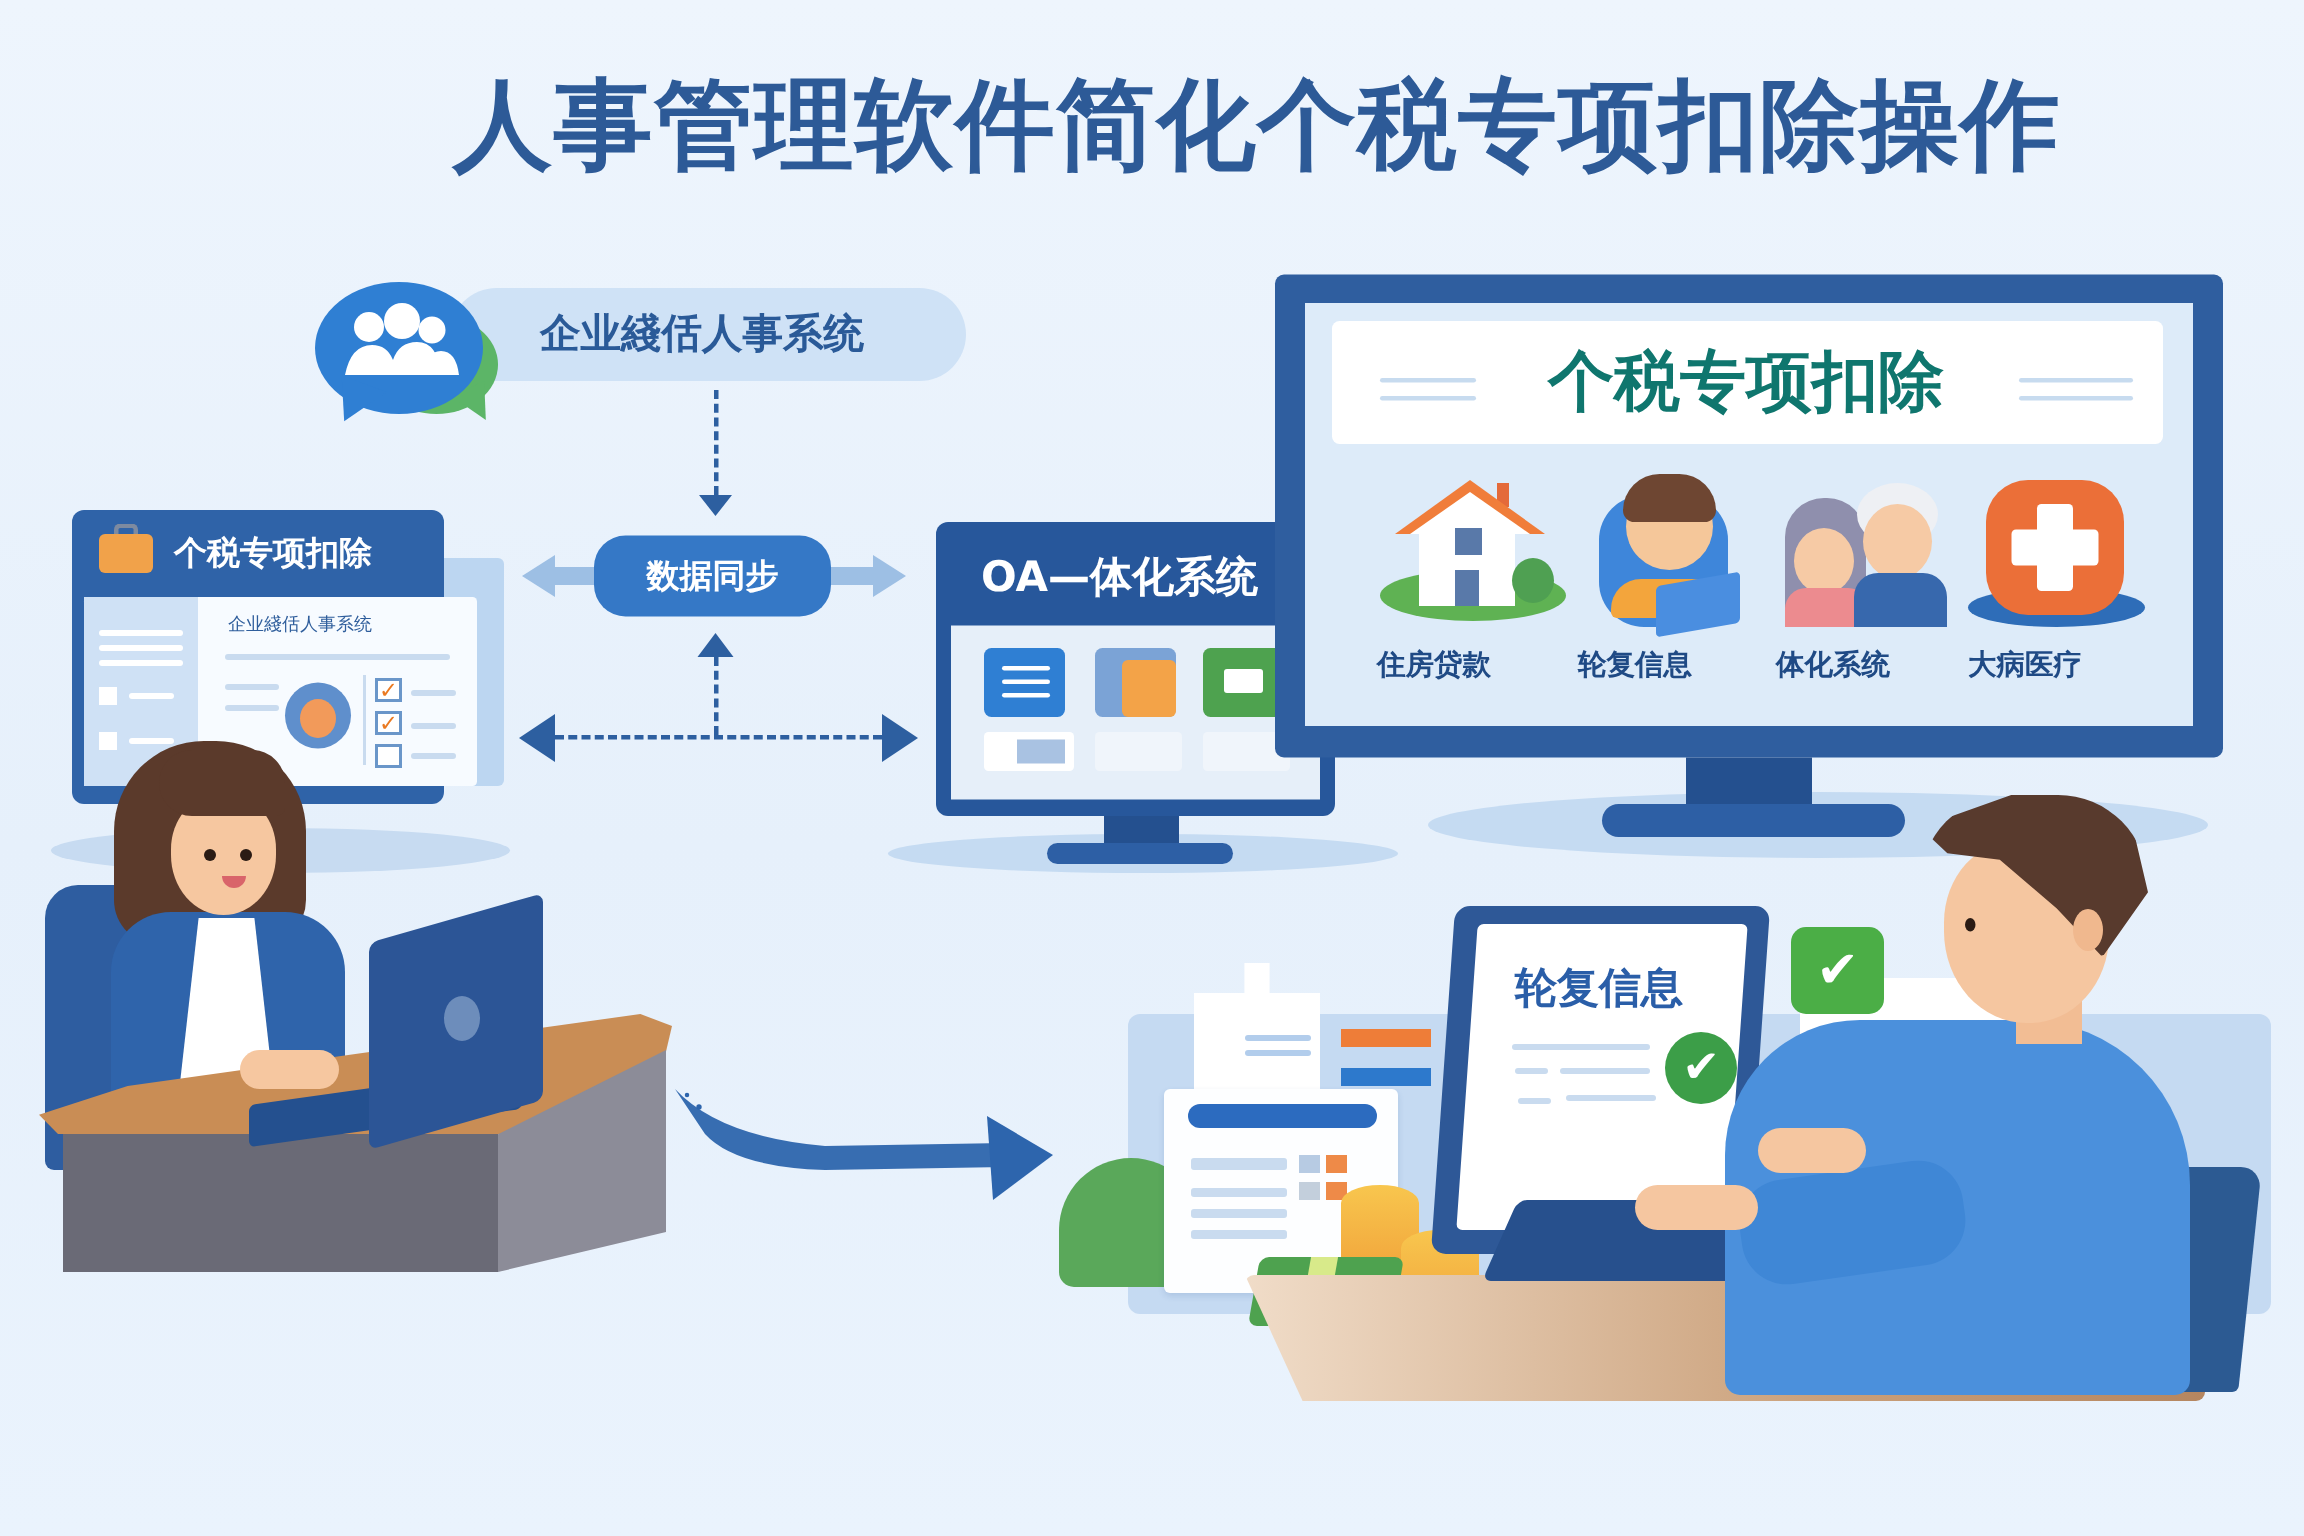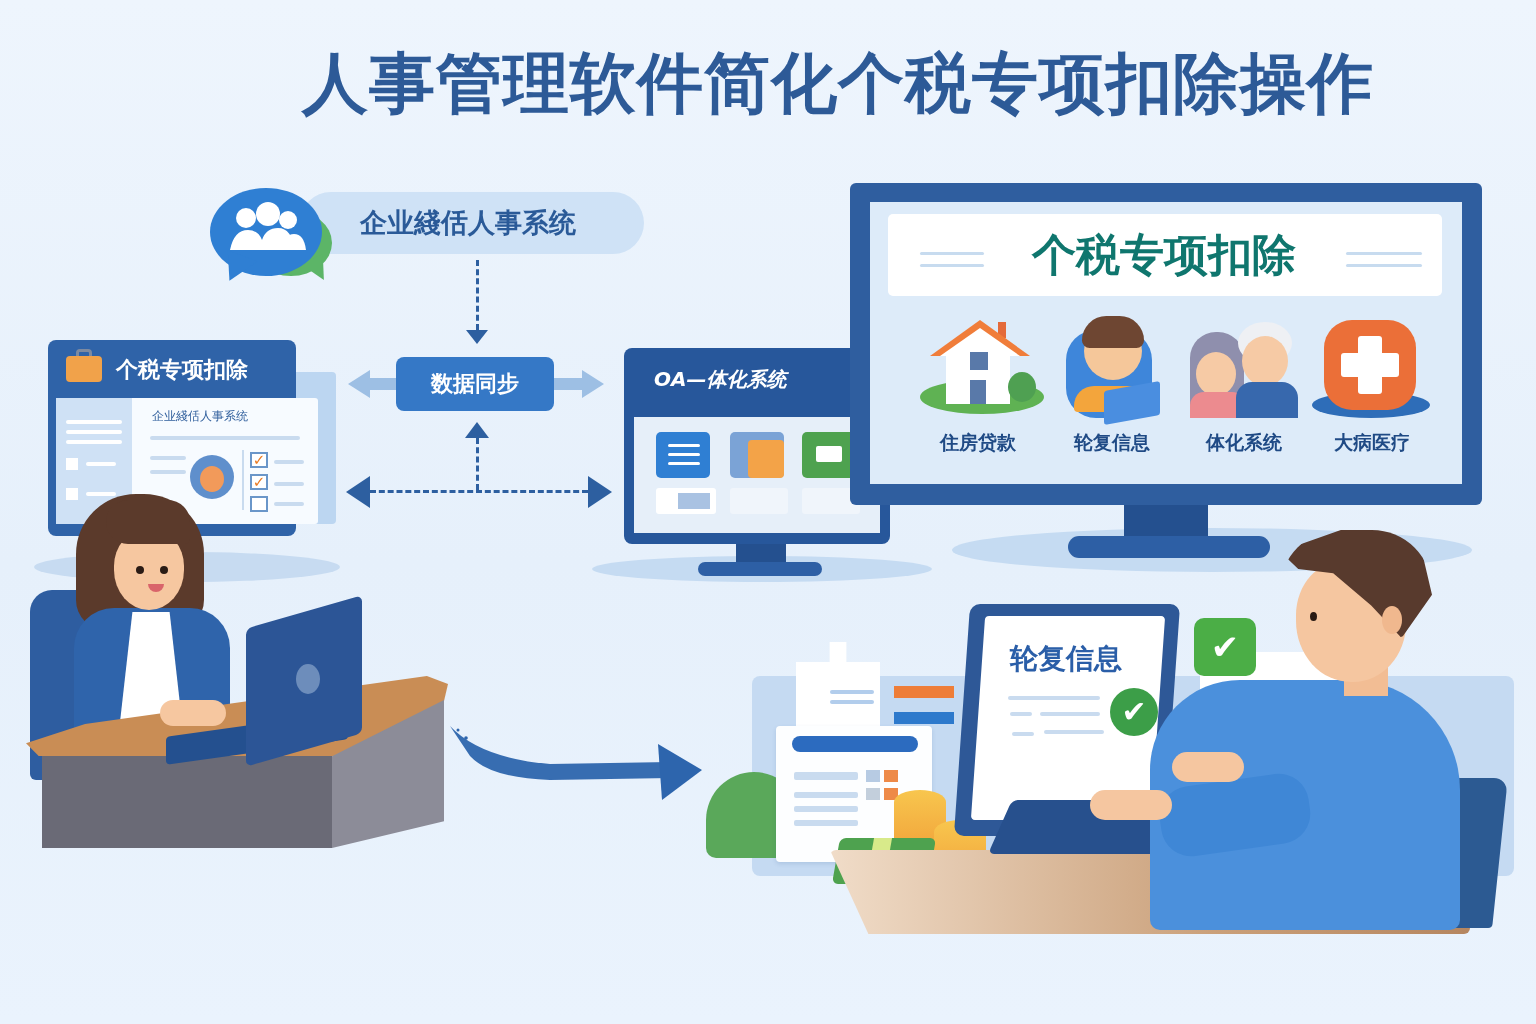--- a/index.html
+++ b/index.html
@@ -53,21 +53,21 @@
   .tri-down { width: 0; height: 0; border-left: 11px solid transparent; border-right: 11px solid transparent; border-top: 14px solid #2d5fa0; }
   .tri-up { width: 0; height: 0; border-left: 12px solid transparent; border-right: 12px solid transparent; border-bottom: 16px solid #2d5fa0; }
   .tri-left { width: 0; height: 0; border-top: 16px solid transparent; border-bottom: 16px solid transparent; border-right: 24px solid #2d5fa0; }
   .tri-right { width: 0; height: 0; border-top: 16px solid transparent; border-bottom: 16px solid transparent; border-left: 24px solid #2d5fa0; }
   .tri-left-l { width: 0; height: 0; border-top: 14px solid transparent; border-bottom: 14px solid transparent; border-right: 22px solid #9dbfe4; }
   .tri-right-l { width: 0; height: 0; border-top: 14px solid transparent; border-bottom: 14px solid transparent; border-left: 22px solid #9dbfe4; }
 
   
   .sync-box {
     left: 396px; top: 357px; width: 158px; height: 54px;
-    background: #3578c6; border-radius: 8px;
+    background: #3578c6; border-radius: 21px;
     color: #fff; font-size: 22px; font-weight: bold;
     display: flex; align-items: center; justify-content: center;
   }
 
   
   .hr-window {
     left: 48px; top: 340px; width: 248px; height: 196px;
     background: #2f63a8; border-radius: 8px;
   }
   .hr-window-header-text {
@@ -119,21 +119,21 @@
   
   .oa-monitor {
     left: 624px; top: 348px; width: 266px; height: 196px;
     background: #27579b; border-radius: 8px;
   }
   .oa-screen {
     left: 634px; top: 417px; width: 246px; height: 116px;
     background: #e6eff9;
   }
   .oa-header-text {
-    left: 654px; top: 366px; color: #fff; font-size: 20px; font-weight: bold; white-space: nowrap; font-style: italic;
+    left: 654px; top: 366px; color: #fff; font-size: 28px; font-weight: bold; white-space: nowrap;
   }
   .oa-stand { left: 736px; top: 544px; width: 50px; height: 20px; background: #24508f; }
   .oa-base { left: 698px; top: 562px; width: 124px; height: 14px; background: #2d5fa5; border-radius: 7px; }
   .oa-shadow { left: 592px; top: 556px; width: 340px; height: 26px; background: #c5dbf2; border-radius: 50%; }
   .tile { width: 54px; height: 46px; border-radius: 5px; }
   .tile-lines { position: absolute; left: 12px; right: 10px; height: 3px; background: #fff; border-radius: 2px; }
 
   
   .big-shadow { left: 952px; top: 528px; width: 520px; height: 44px; background: #c5dbf2; border-radius: 50%; }
   .big-monitor {
@@ -150,21 +150,21 @@
   }
   .big-title-text {
     left: 1004px; top: 226px; width: 320px; font-size: 44px; font-weight: bold;
     color: #0f766e; text-align: center; line-height: 58px; white-space: nowrap;
   }
   .deco-line { height: 3px; background: #c7dbef; border-radius: 2px; }
   .big-stand { left: 1124px; top: 505px; width: 84px; height: 40px; background: #24508f; }
   .big-base { left: 1068px; top: 536px; width: 202px; height: 22px; background: #2d5fa5; border-radius: 11px; }
 
   .deduct-label {
-    font-size: 19px; font-weight: bold; color: #1f4a85; text-align: center;
+    font-size: 19px; font-weight: bold; color: #1f4a85; 
     width: 120px; white-space: nowrap;
   }
 
   
   .house-ground { left: 920px; top: 380px; width: 124px; height: 34px; background: #5fb253; border-radius: 50%; }
   .house-body { left: 946px; top: 352px; width: 64px; height: 52px; background: #fff; }
   .house-roof { left: 930px; top: 320px; width: 0; height: 0; border-left: 50px solid transparent; border-right: 50px solid transparent; border-bottom: 36px solid #f07d3a; }
   .house-roof-inner { left: 940px; top: 328px; width: 0; height: 0; border-left: 40px solid transparent; border-right: 40px solid transparent; border-bottom: 28px solid #fff; }
   .house-door { left: 970px; top: 380px; width: 16px; height: 24px; background: #5979a9; }
   .house-win { left: 970px; top: 352px; width: 18px; height: 18px; background: #5979a9; }

